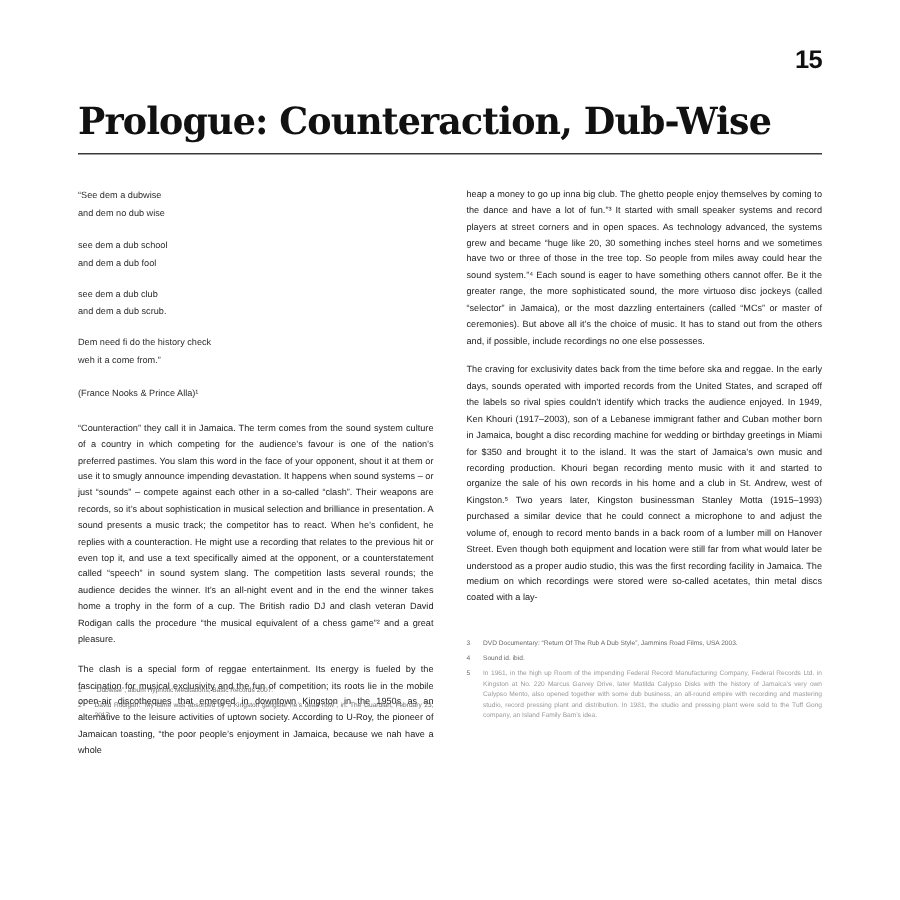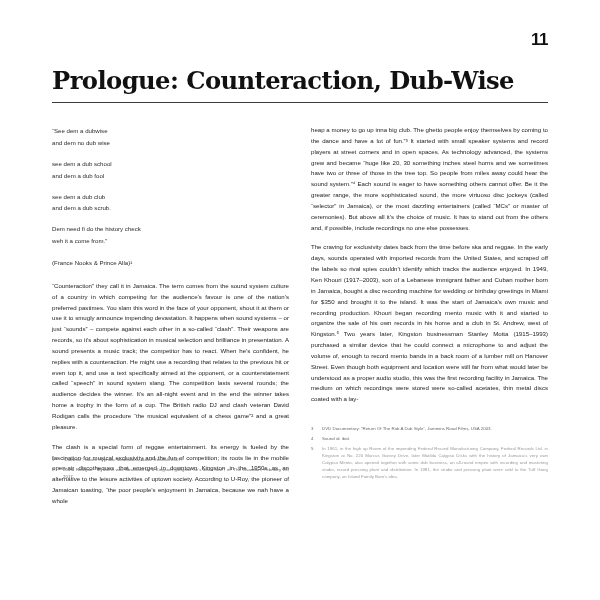--- a/index.html
+++ b/index.html
@@ -114,21 +114,21 @@
   .col-right-inner {
     height: 358px;
     position: relative;
   }
 </style>
 </head>
 <body>
 
 <div class="page">
 
-  <div class="page-number">11</div>
+  <div class="page-number">15</div>
 
   <h1 class="chapter-title">Prologue: Counteraction, Dub-Wise</h1>
   <hr class="rule">
 
   <div class="columns">
 
     <div class="col">
       <div class="col-left-inner">
         <div class="epigraph">
           <div class="stanza">

